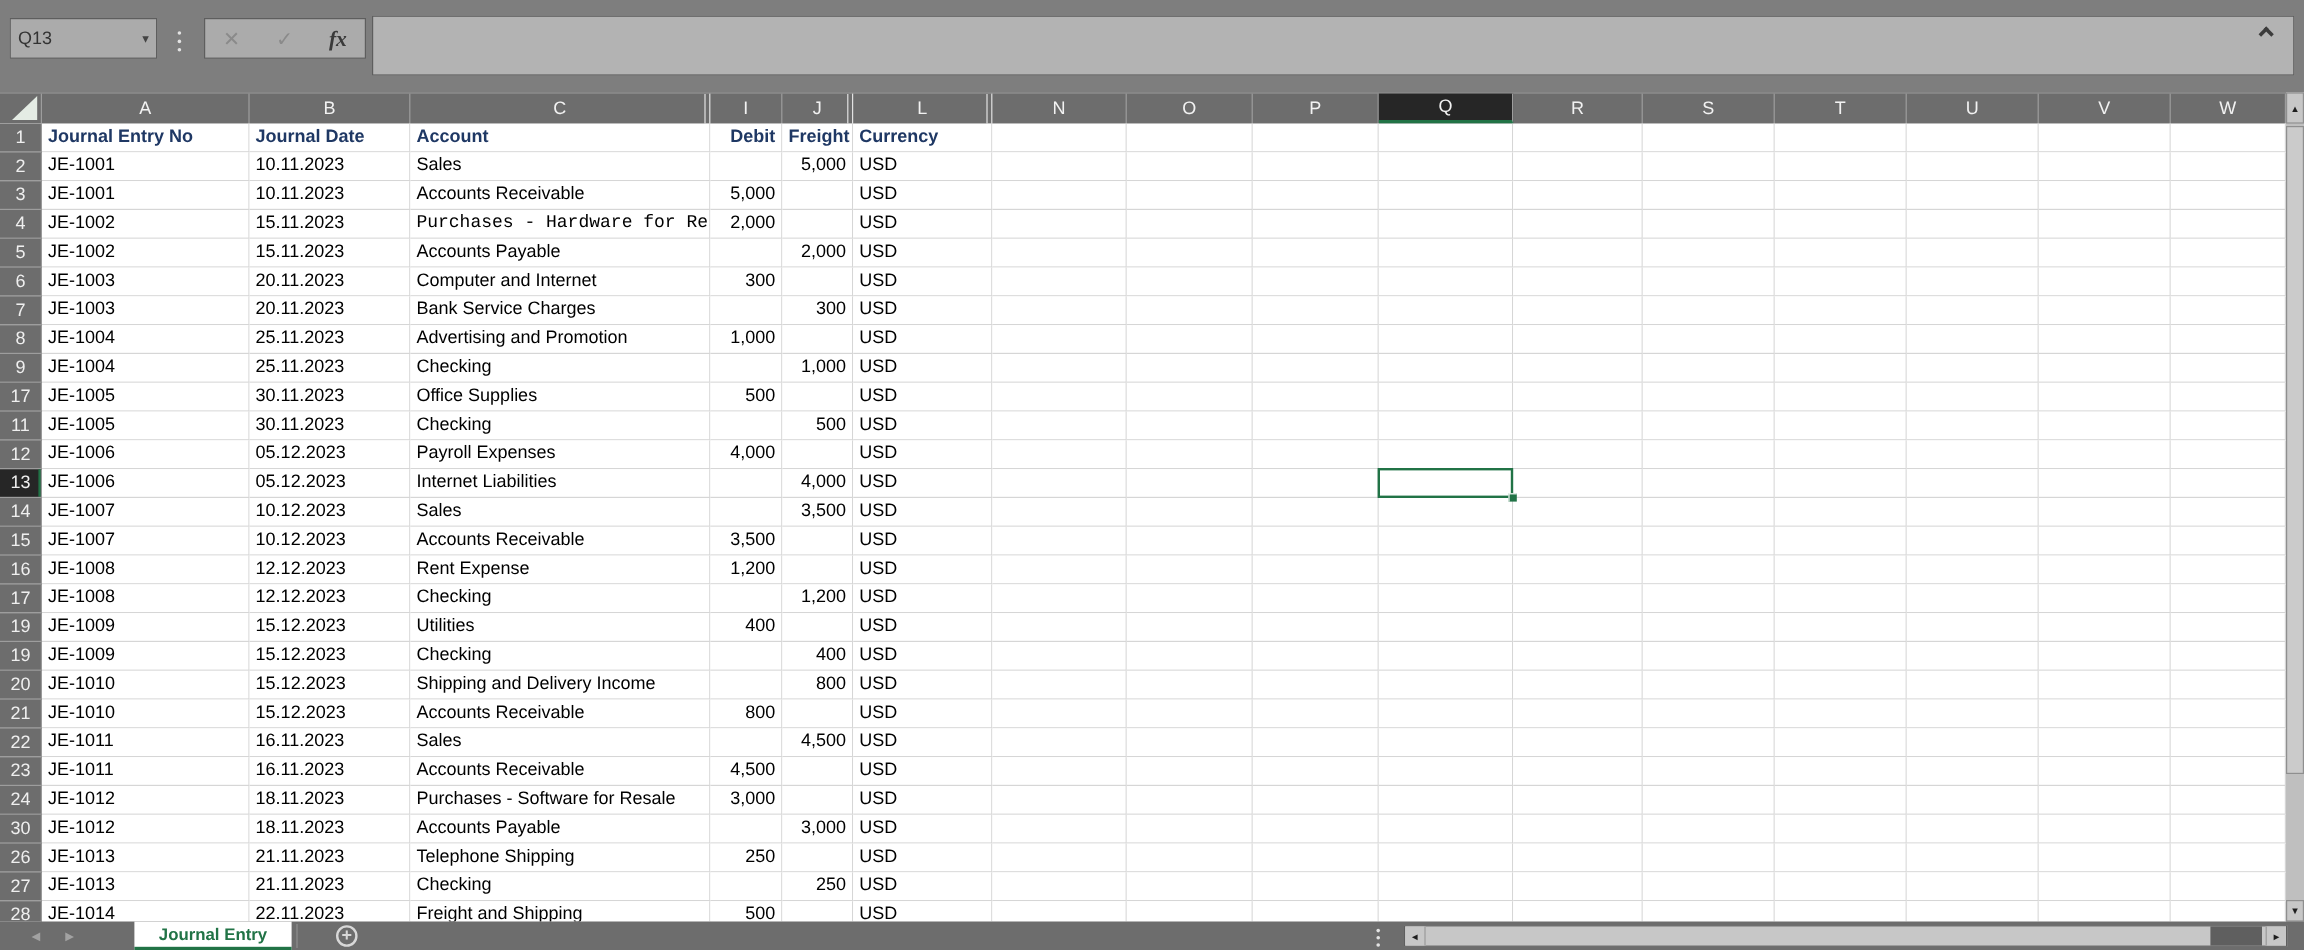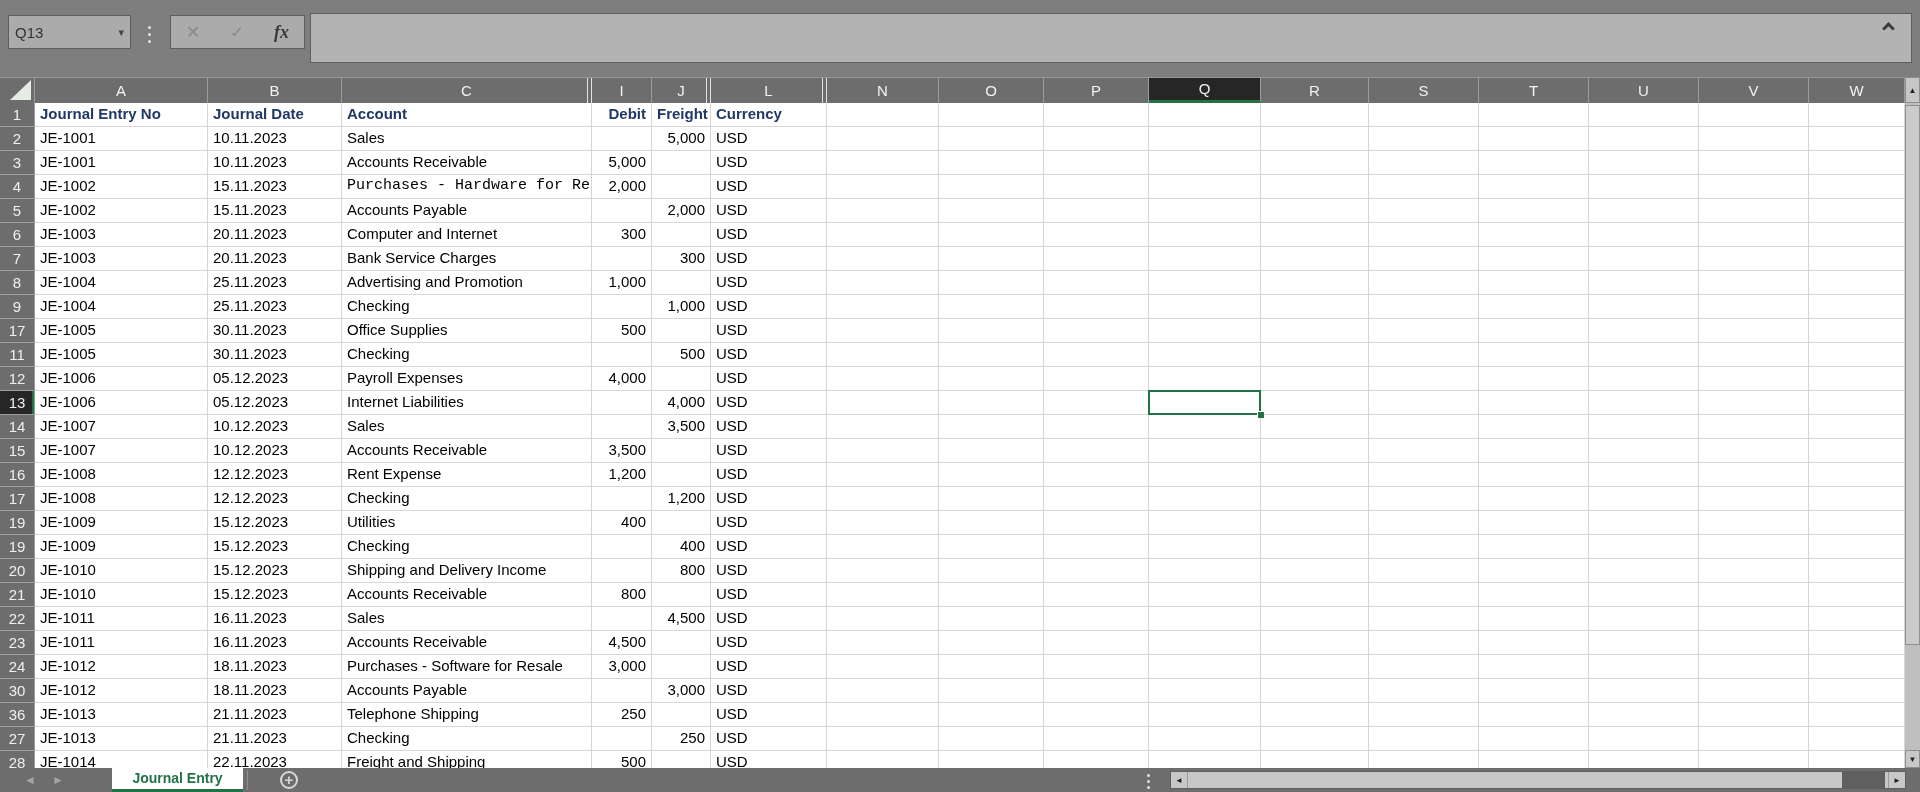--- a/index.html
+++ b/index.html
@@ -595,21 +595,21 @@
       <div class="cell" style="width: 105px;"></div>
       <div class="cell" style="width: 112px;"></div>
       <div class="cell" style="width: 108px;"></div>
       <div class="cell" style="width: 110px;"></div>
       <div class="cell" style="width: 110px;"></div>
       <div class="cell" style="width: 110px;"></div>
       <div class="cell" style="width: 110px;"></div>
       <div class="cell" style="width: 96px;"></div>
     </div>
     <div class="row">
-      <div class="rh">36</div>
+      <div class="rh">26</div>
       <div class="cell" style="width: 173px;">JE-1013</div>
       <div class="cell" style="width: 134px;">21.11.2023</div>
       <div class="cell" style="width: 250px;">Telephone Shipping</div>
       <div class="cell r" style="width: 60px;">250</div>
       <div class="cell r" style="width: 59px;"></div>
       <div class="cell" style="width: 116px;">USD</div>
       <div class="cell" style="width: 112px;"></div>
       <div class="cell" style="width: 105px;"></div>
       <div class="cell" style="width: 105px;"></div>
       <div class="cell" style="width: 112px;"></div>

